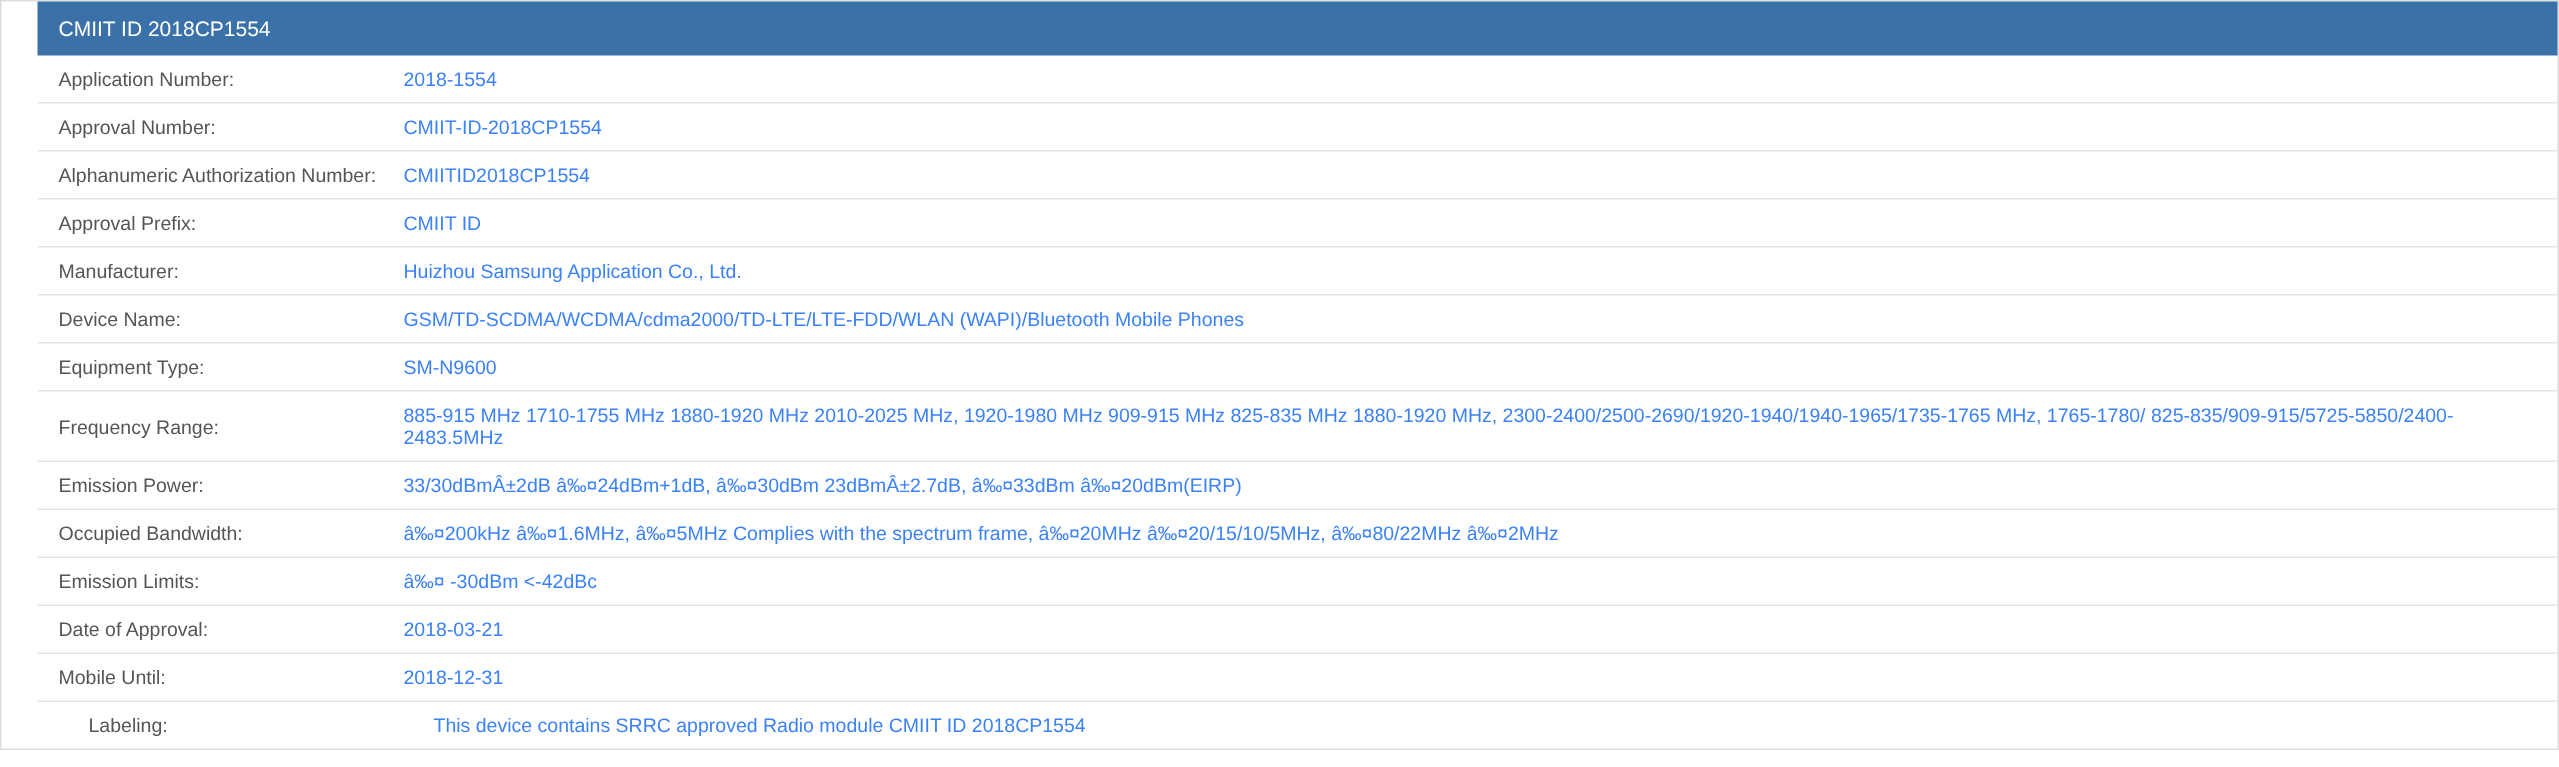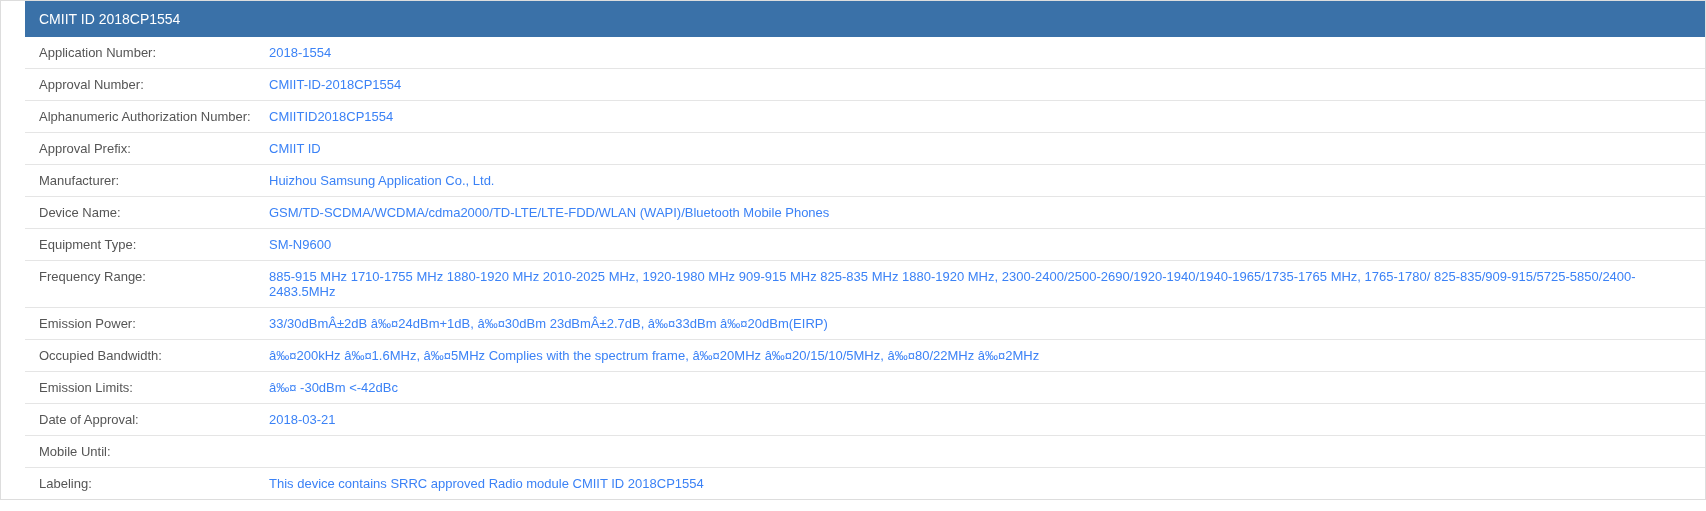--- a/index.html
+++ b/index.html
@@ -23,25 +23,26 @@
     padding: 10px 14px;
     font-size: 14px;
   }
   .panel-body {
     padding: 0;
   }
   .row {
     display: flex;
     border-bottom: 1px solid #e5e5e5;
     padding: 8px 14px;
-    align-items: flex-start;
+    align-items: center;
     min-height: 31px;
   }
   .row:last-child {
     border-bottom: none;
+    margin-left: 20px;
   }
   .label-col {
     width: 230px;
     flex-shrink: 0;
     color: #555;
   }
   .value-col {
     flex: 1;
     color: #3b82f6;
   }
@@ -97,19 +98,20 @@
       <div class="row">
         <div class="label-col">Emission Limits:</div>
         <div class="value-col">â‰¤ -30dBm &lt;-42dBc</div>
       </div>
       <div class="row">
         <div class="label-col">Date of Approval:</div>
         <div class="value-col">2018-03-21</div>
       </div>
       <div class="row">
         <div class="label-col">Mobile Until:</div>
+        <div class="value-col">2018-12-31</div>
       </div>
       <div class="row">
         <div class="label-col">Labeling:</div>
         <div class="value-col">This device contains SRRC approved Radio module CMIIT ID 2018CP1554</div>
       </div>
     </div>
 </div>
 
 </body></html>

